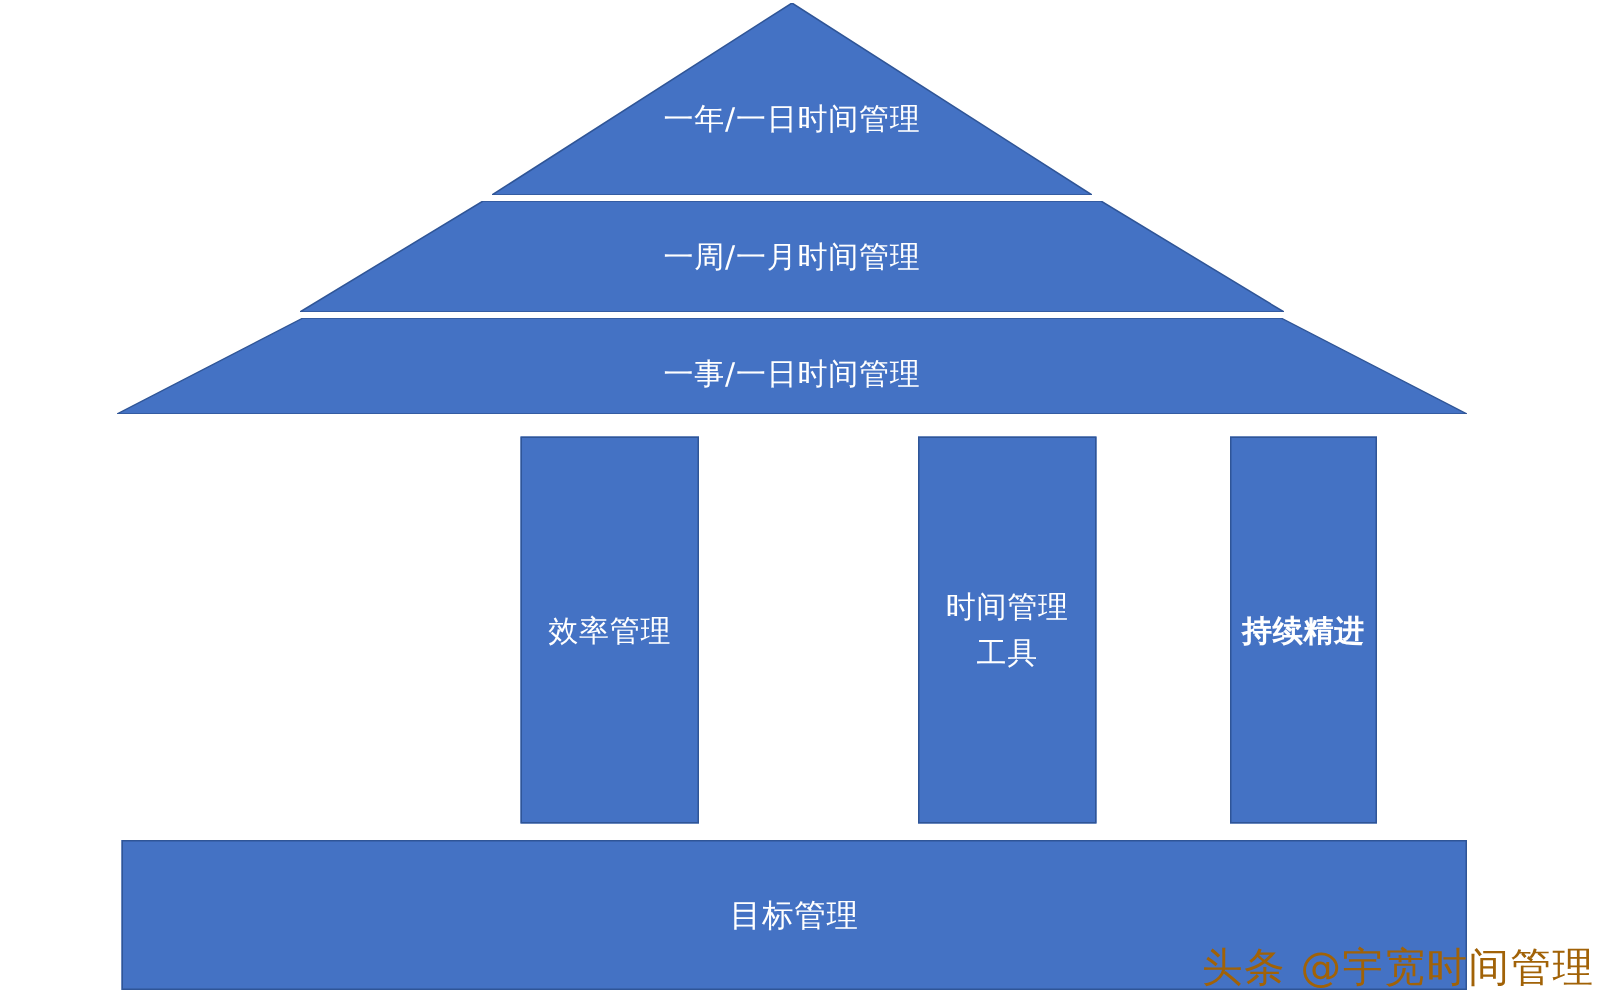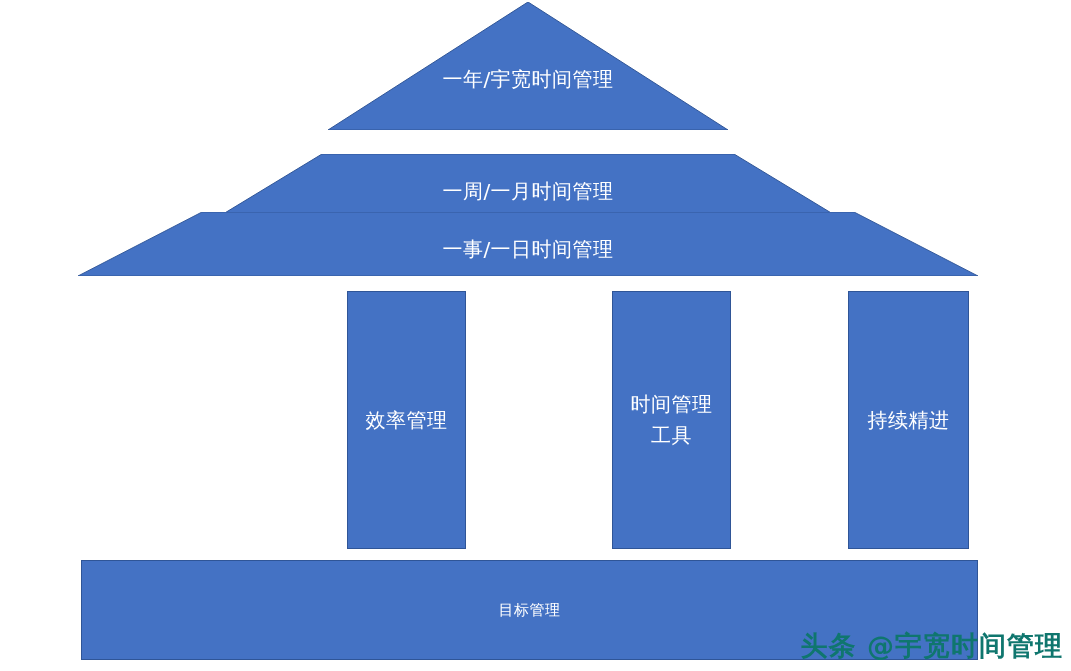--- a/index.html
+++ b/index.html
@@ -34,21 +34,21 @@
     text-align: center;
     color: #ffffff;
     font-size: 20px;
     line-height: 31px;
     letter-spacing: 0.5px;
     white-space: pre-line;
     pointer-events: none;
   }
   #tier1 { left: 328px; top: 2px; width: 400px; height: 128px; }
   #tier1 .tier-label { top: 62px; width: 210px; left: 95px; }
-  #tier2 { left: 200px; top: 134px; width: 656px; height: 74px; margin-top: 20px; }
+  #tier2 { left: 200px; top: 134px; width: 656px; height: 74px; }
   #tier2 .tier-label { top: 22px; }
   #tier3 { left: 78px; top: 212px; width: 900px; height: 64px; }
   #tier3 .tier-label { top: 22px; }
 
   
   .pillar {
     position: absolute;
     top: 291px;
     height: 258px;
     background: #4472C4;
@@ -62,68 +62,68 @@
     color: #ffffff;
     font-size: 20px;
     line-height: 31px;
     text-align: center;
     white-space: pre-line;
     letter-spacing: 0.5px;
   }
   #pillar-1 { left: 80px;  width: 119px; }
   #pillar-2 { left: 347px; width: 119px; }
   #pillar-3 { left: 612px; width: 119px; }
-  #pillar-4 { left: 848px; width: 121px; }
+  #pillar-4 { left: 820px; width: 98px; font-weight: bold; }
 
   
   #base {
     position: absolute;
     left: 81px;
     top: 560px;
     width: 897px;
     height: 100px;
     background: #4472C4;
     border: 1px solid #2f5597;
     box-sizing: border-box;
     display: flex;
     align-items: center;
     justify-content: center;
   }
   #base .base-label {
     color: #ffffff;
-    font-size: 15px;
+    font-size: 21px;
     line-height: 28px;
     letter-spacing: 0.5px;
   }
 
   
   #watermark {
     position: absolute;
     right: 8px;
     bottom: 8px;
-    color: #0f766e;
+    color: #a16207;
     font-size: 27px;
-    font-weight: bold;
+    font-weight: normal;
     letter-spacing: 1px;
     line-height: 34px;
     white-space: nowrap;
     pointer-events: none;
     margin-top: 24px;
   }
 </style>
 </head>
 <body>
 
 <div id="canvas">
 
   <div class="tier" id="tier1">
     <svg viewBox="0 0 400 128" preserveAspectRatio="none">
       <polygon points="200,0 400,128 0,128" fill="#4472C4" stroke="#2F5597" stroke-width="1"></polygon>
     </svg>
-    <div class="tier-label">一年/宇宽时间管理</div>
+    <div class="tier-label">一年/一日时间管理</div>
   </div>
 
   <div class="tier" id="tier2">
     <svg viewBox="0 0 656 74" preserveAspectRatio="none">
       <polygon points="122,0 534,0 656,74 0,74" fill="#4472C4" stroke="#2F5597" stroke-width="1"></polygon>
     </svg>
     <div class="tier-label">一周/一月时间管理</div>
   </div>
 
   <div class="tier" id="tier3">

